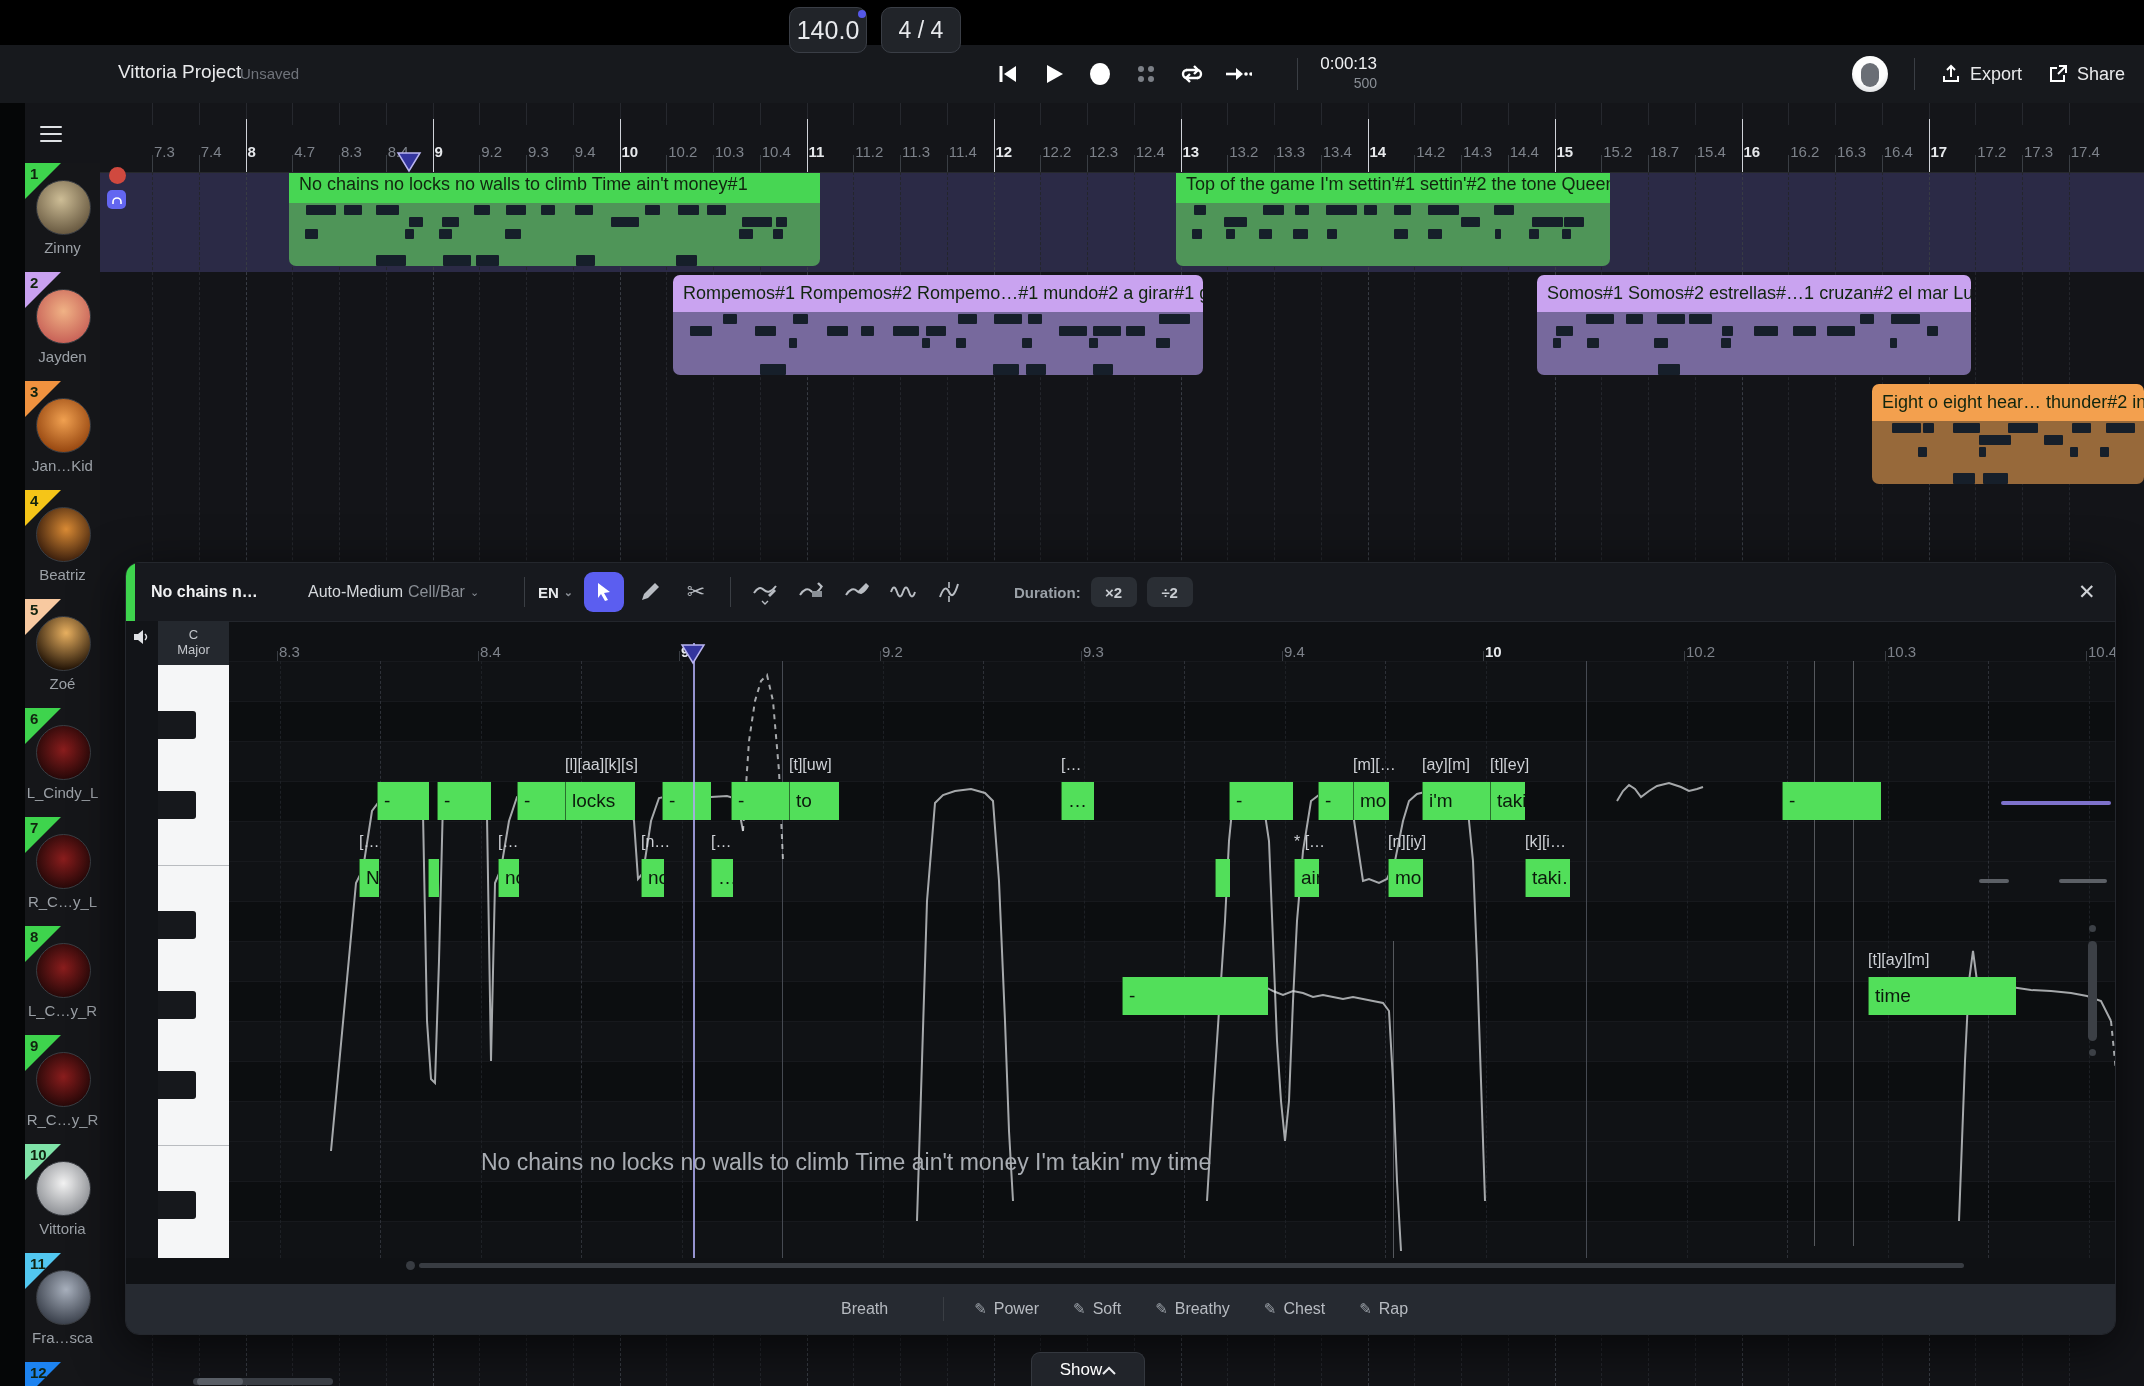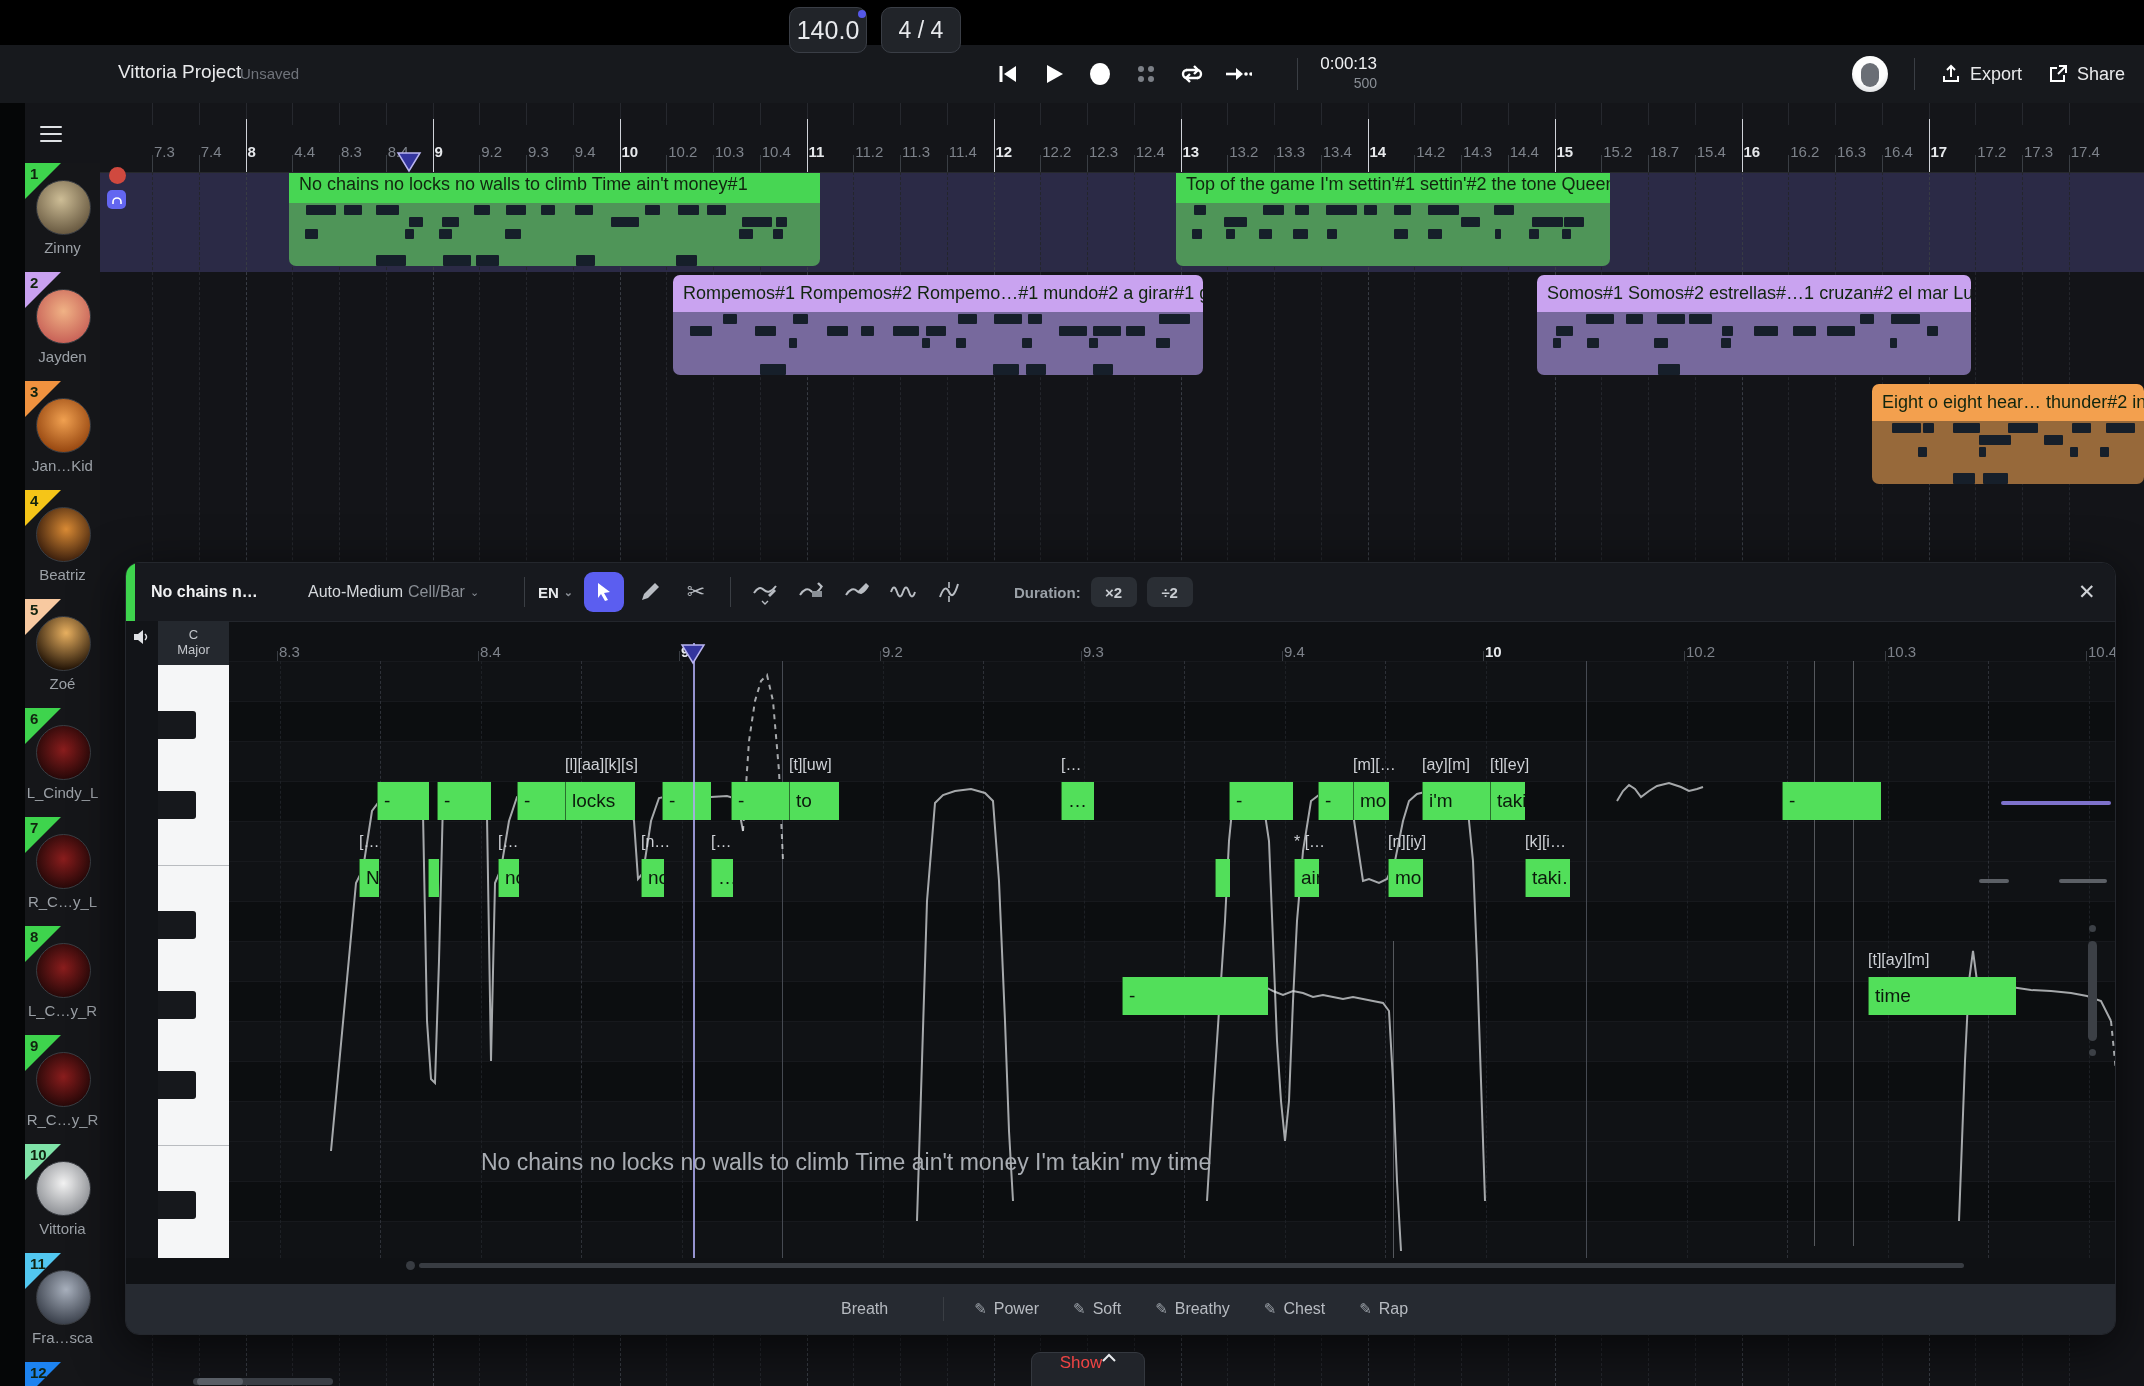--- a/index.html
+++ b/index.html
@@ -98,22 +98,22 @@
   #pr-vscroll{position:absolute;left:1962px;top:378px;width:9px;height:100px;background:#3c4046;border-radius:5px;}
   #pr-vdot1{position:absolute;left:1963px;top:362px;width:7px;height:7px;border-radius:50%;background:#3c4046;}
   #pr-vdot2{position:absolute;left:1963px;top:486px;width:7px;height:7px;border-radius:50%;background:#3c4046;}
   
   #pr-bottombar{position:absolute;left:0;bottom:0;width:100%;height:50px;background:#262a31;
                 display:flex;align-items:center;}
   .param{display:flex;align-items:center;gap:7px;font-size:16px;color:#b7bbc1;cursor:pointer;}
   .pencil-sm{color:#9aa0a7;font-size:15px;}
   
   #show-btn{left:1031px;top:1352px;width:112px;height:34px;background:#21242a;border:1px solid #34383f;
-            border-bottom:none;border-radius:9px 9px 0 0;display:flex;align-items:flex-start;justify-content:center;
-            font-size:17px;color:#ef4444;cursor:pointer;}
+            border-bottom:none;border-radius:9px 9px 0 0;display:flex;align-items:center;justify-content:center;
+            font-size:17px;color:#ffffff;cursor:pointer;}
   #bscroll{left:193px;top:1378px;width:140px;height:7px;background:#3a3e45;border-radius:4px;}
   #bscroll-seg{left:197px;top:1378px;width:46px;height:7px;background:#595e66;border-radius:4px;}
   svg{display:block;}
   .icon-gray{color:#b9bdc3;}
 </style>
 </head>
 <body>
 
 <div class="abs" id="topstrip"></div>
 
@@ -393,21 +393,21 @@
       <div class="rlabel" style="left: 52px;">7.3</div>
       <div class="rtick" style="left: 52px;"></div>
       <div class="rcell" style="left: 52px;"></div>
       <div class="rlabel" style="left: 98.75px;">7.4</div>
       <div class="rtick" style="left: 98.75px;"></div>
       <div class="rcell" style="left: 98.75px;"></div>
       <div class="rlabel int" style="left: 145.5px;">8</div>
       <div class="rtick" style="left: 145.5px;"></div>
       <div class="rcell" style="left: 145.5px;"></div>
       <div class="rbar" style="left: 145.5px;"></div>
-      <div class="rlabel" style="left: 192.25px;">4.4</div>
+      <div class="rlabel" style="left: 192.25px;">4.7</div>
       <div class="rtick" style="left: 192.25px;"></div>
       <div class="rcell" style="left: 192.25px;"></div>
       <div class="rlabel" style="left: 239px;">8.3</div>
       <div class="rtick" style="left: 239px;"></div>
       <div class="rcell" style="left: 239px;"></div>
       <div class="rlabel" style="left: 285.75px;">8.4</div>
       <div class="rtick" style="left: 285.75px;"></div>
       <div class="rcell" style="left: 285.75px;"></div>
       <div class="rlabel int" style="left: 332.5px;">9</div>
       <div class="rtick" style="left: 332.5px;"></div>

